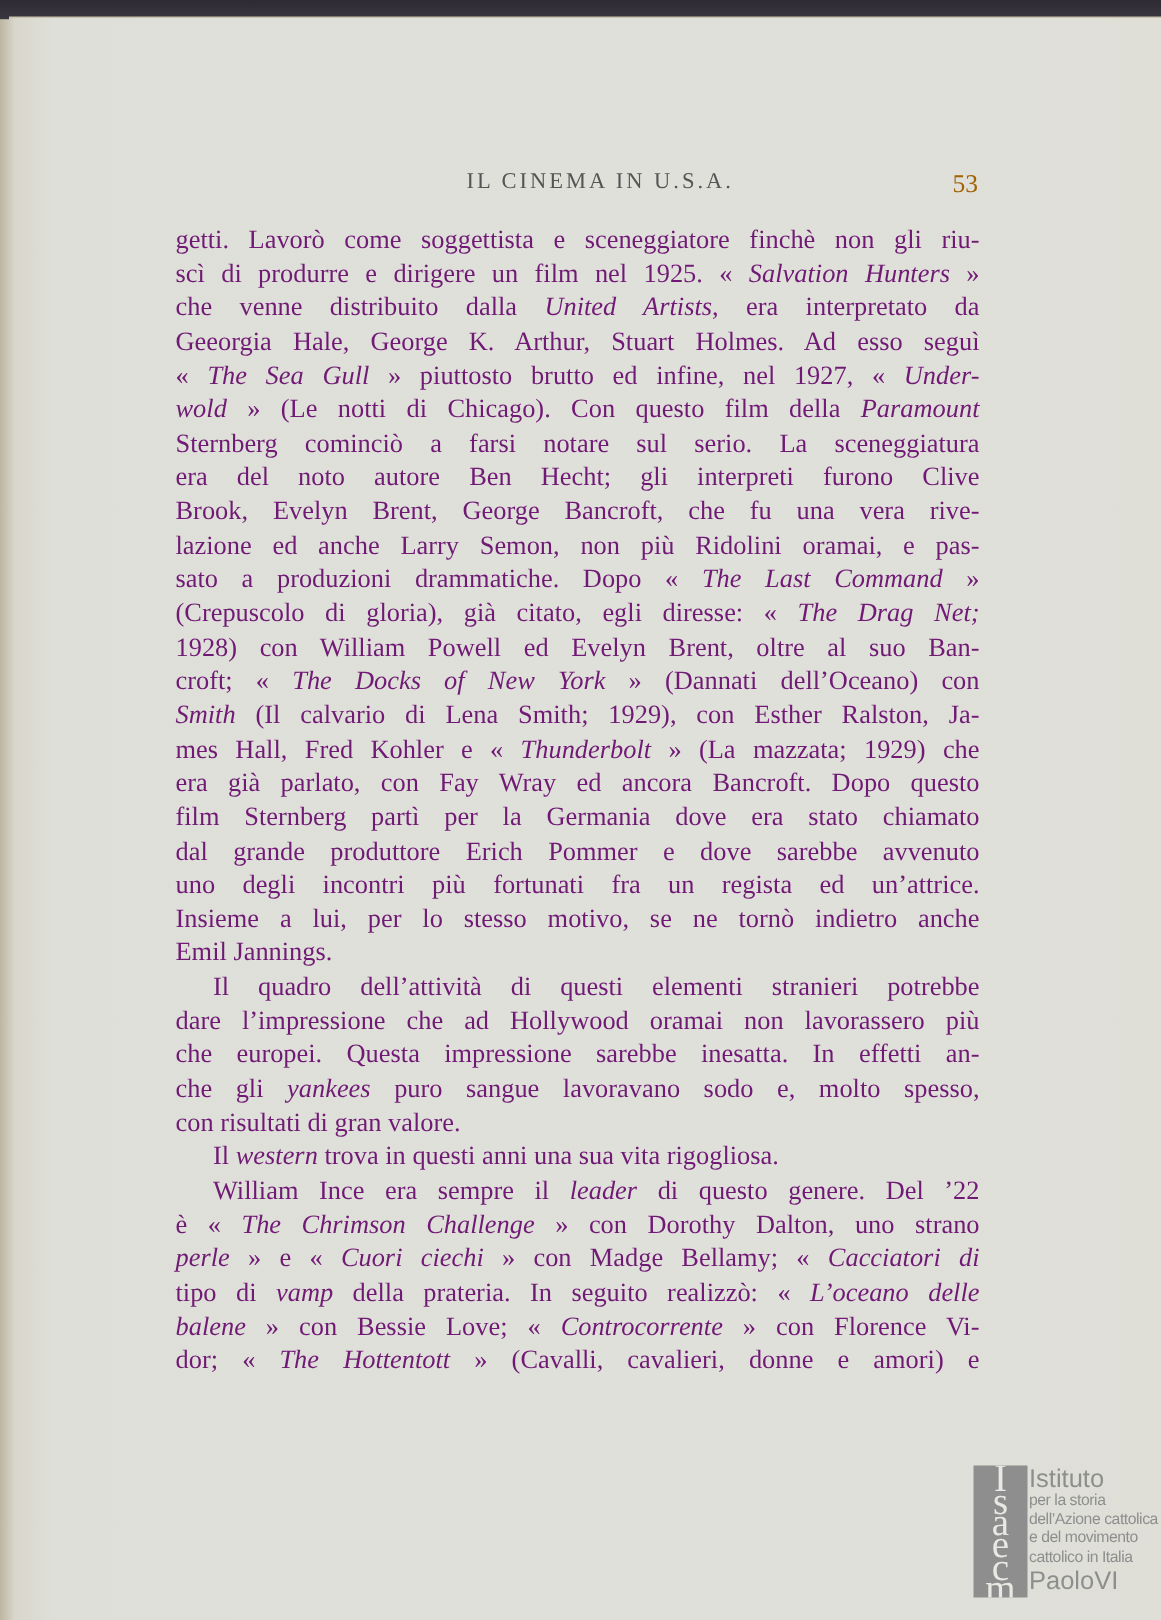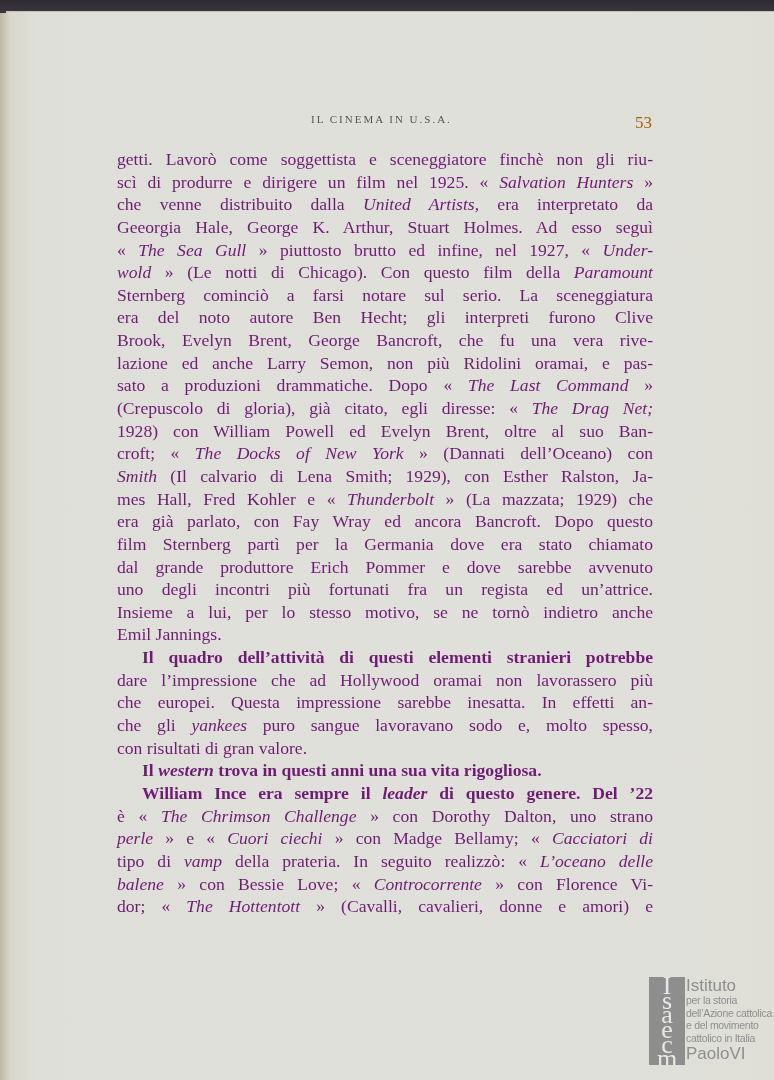--- a/index.html
+++ b/index.html
@@ -16,38 +16,38 @@
     position:absolute; left:6px; top:11px; width:768px; height:1069px;
     background:linear-gradient(90deg, #cfcabb 0px, #d9d7cc 4px, #dedfd8 30px, #e0e0db 60%, #dfdfd8 100%);
     border-top:1px solid #c9c2ad;
   }
   .spine {
     position:absolute; left:0; top:13px; width:8px; height:1067px;
     background:linear-gradient(90deg, #bdb6a2, #d3cfc2);
   }
   .running-head {
     position:absolute; left:311px; top:113px;
-    font-family:"Liberation Serif", serif; font-size:11px; letter-spacing:2px;
+    font-family:"Liberation Serif", serif; font-size:15px; letter-spacing:2px;
     color:#555;
   }
   .page-number {
     position:absolute; left:635px; top:113px;
     font-family:"Liberation Serif", serif; font-size:17px; color:#a16207;
   }
   .text {
     position:absolute; left:117px; top:148px; width:536px;
     font-family:"Liberation Serif", serif;
     font-size:17.6px; line-height:22.65px; color:#701a75;
   }
   .line {
     display:block; white-space:nowrap; text-align:justify; text-align-last:justify;
     height:22.65px;
   }
   .line.last { text-align-last:left; }
-  .line.indent { padding-left:25px;font-weight:bold; }
+  .line.indent { padding-left:25px; }
   .line i { font-style:italic; }
   .logo {
     position:absolute; left:649px; top:977px; width:125px; height:90px;
   }
   .logo-mark {
     position:absolute; left:0; top:0; width:36px; height:88px;
     background:#8e8e8e; color:#e8e8e4;
     font-family:"Liberation Serif", serif; font-size:26px; line-height:17.5px;
     text-align:center; overflow:hidden;
   }

